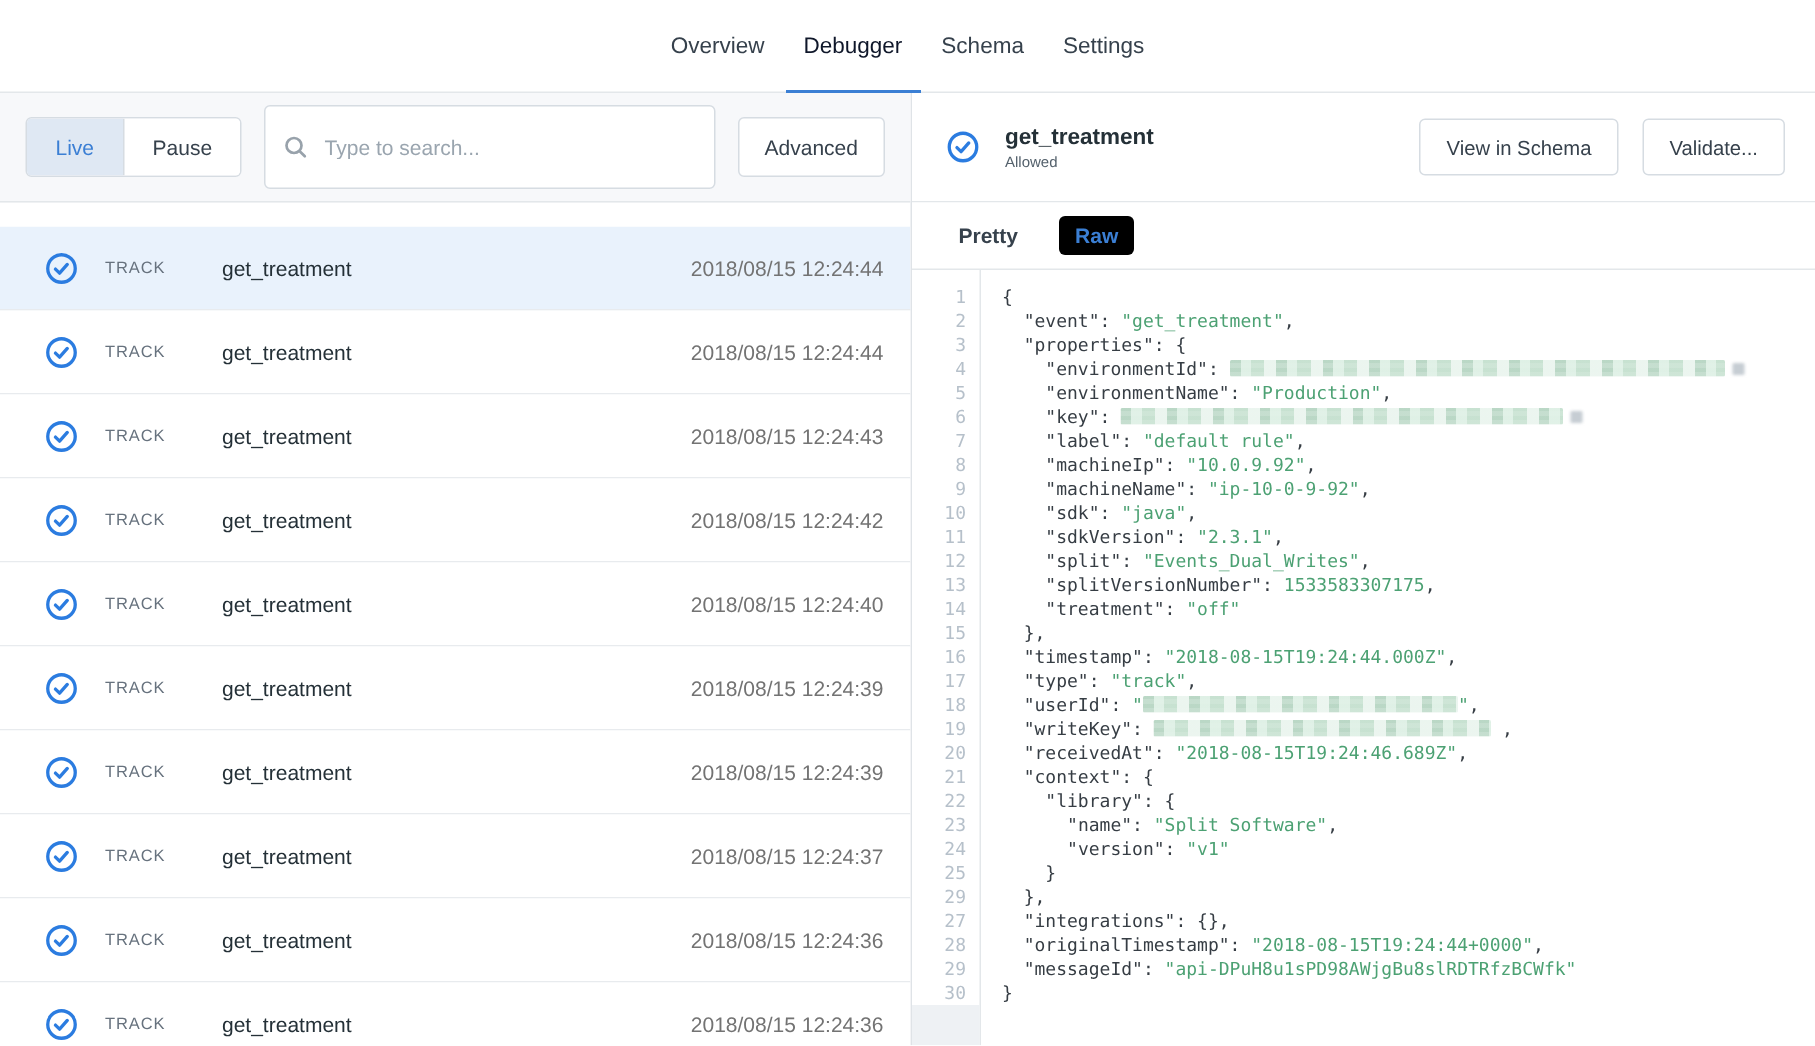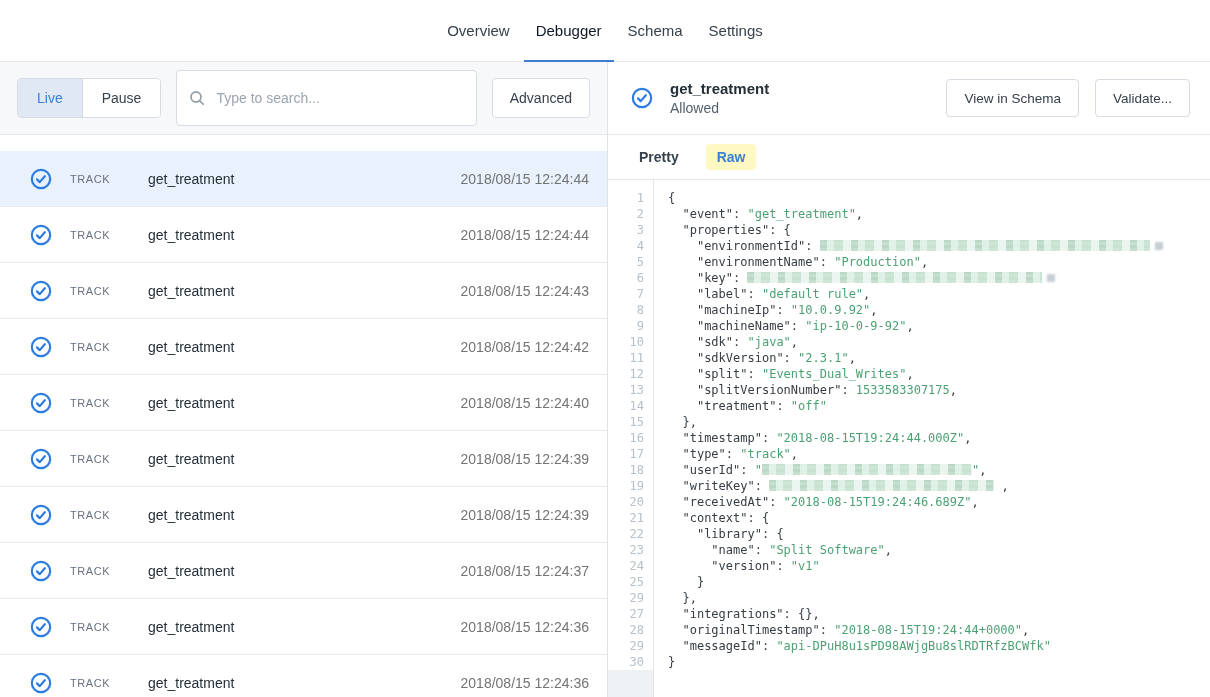--- a/index.html
+++ b/index.html
@@ -38,28 +38,28 @@
   .event-type { width:78px; margin-left:18px; font-size:11px; color:#67727e; letter-spacing:.6px; }
   .event-name { flex:1; font-size:14px; color:#243037; }
   .event-time { font-size:14px; color:#737373;text-align:right; }
   .check-icon { width:22px; height:22px; flex:0 0 22px; }
 
   
   .right-panel { flex:1; display:flex; flex-direction:column; min-width:0; }
   .detail-header { flex:0 0 73px; border-bottom:1px solid #e3e7ea; display:flex; align-items:center; padding:0 20px 0 23px; gap:17px; background:#fff; }
   .detail-titles { display:flex; flex-direction:column; gap:3px; }
   .detail-title { font-size:15px; font-weight:bold; color:#243037; }
-  .detail-status { font-size:14px; color:#54616c; }
+  .detail-status { font-size:10px; color:#54616c; }
   .header-spacer { flex:1; }
   .header-buttons { display:flex; gap:16px; }
   .header-buttons .btn { height:38px; font-size:13.5px; }
 
   .view-tabs { flex:0 0 45px; display:flex; align-items:center; padding:0 20px; gap:16px; border-bottom:1px solid #e3e7ea; background:#fff; }
   .view-tab { font-size:14px; font-weight:bold; color:#36414c; padding:5px 11px; border-radius:4px; cursor:pointer; }
-  .view-tab.active { color:#3b7fd4; background:#fef9c3; }
+  .view-tab.active { color:#3b7fd4; background:#000000; }
 
   .code-area { flex:1; display:flex; min-height:0; font-family:"DejaVu Sans Mono", monospace; font-size:12px; line-height:16px; background:#fff; }
   .gutter { flex:0 0 46px; width:46px; border-right:1px solid #e3e7ea; display:flex; flex-direction:column; padding-top:10px; }
   .gutter .ln { text-align:right; padding-right:9px; color:#b6c0ca; height:16px; flex:0 0 16px; }
   .gutter-fill { flex:1; background:#eef1f4; }
   .code-pre { margin:0; padding:10px 0 0 14px; flex:1; overflow:hidden; white-space:pre; }
   .code-line { height:16px; white-space:pre; }
   .seg-p, .seg-k { color:#363d44; }
   .seg-s, .seg-n { color:#4ca173; }
   .seg-r { display:inline-block; height:11px; border-radius:1px; vertical-align:-1px;

